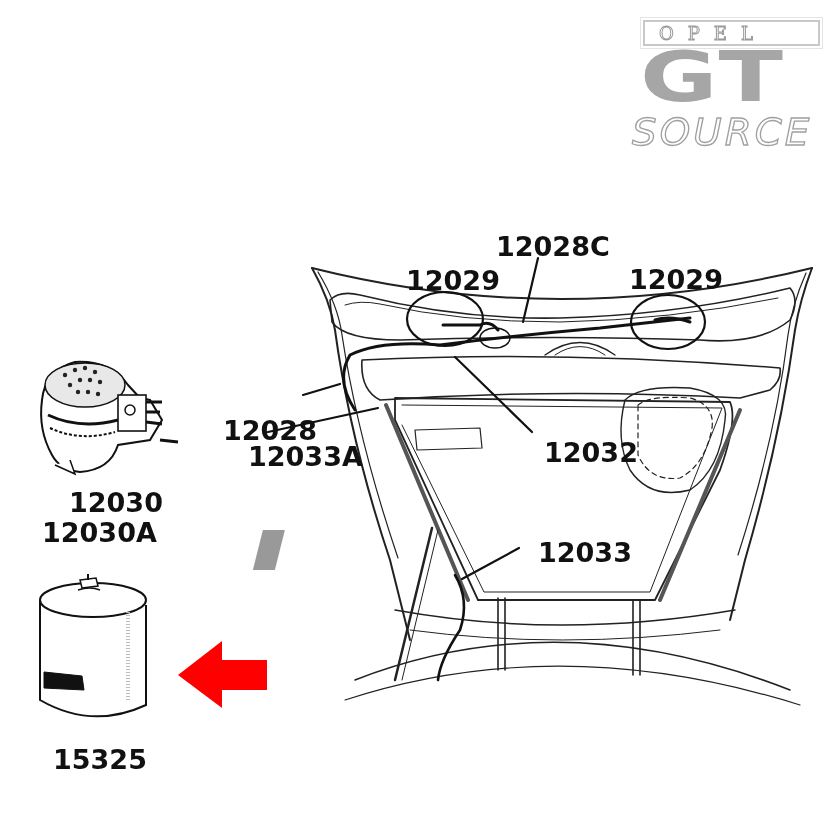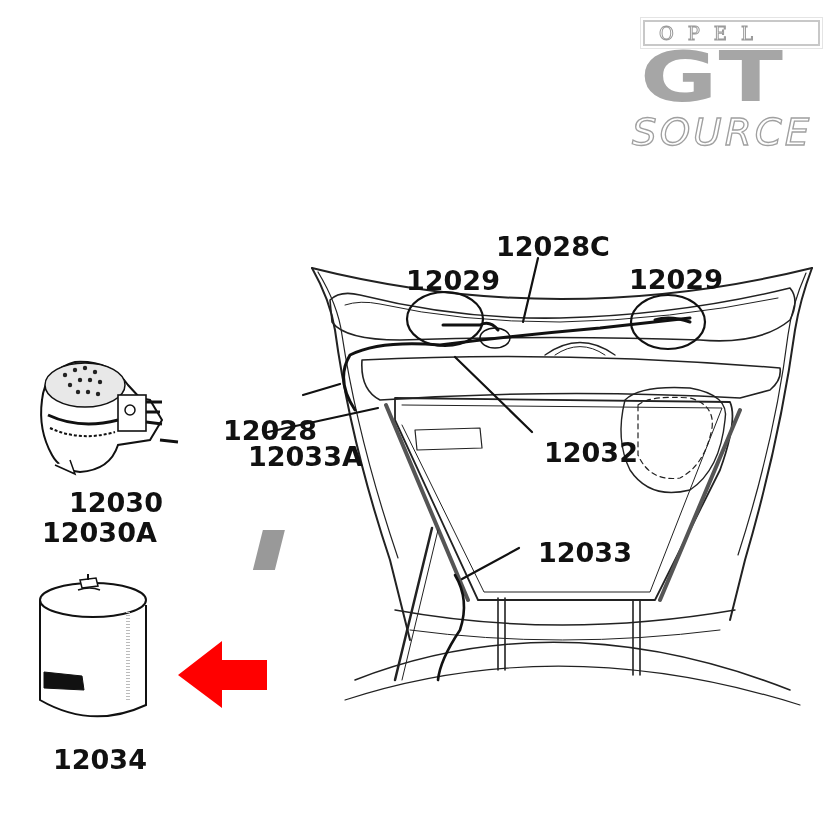--- a/index.html
+++ b/index.html
@@ -121,13 +121,13 @@
 <div class="label" style="left:496px; top:233px;">12028C</div>
 <div class="label" style="left:406px; top:267px;">12029</div>
 <div class="label" style="left:629px; top:266px;">12029</div>
 <div class="label" style="left:223px; top:385px;margin-top:32px;">12028</div>
 <div class="label" style="left:248px; top:443px;">12033A</div>
 <div class="label" style="left:544px; top:439px;">12032</div>
 <div class="label" style="left:526px; top:539px;margin-left:12px;">12033</div>
 
 <div class="label" style="left:53px; top:489px;margin-left:16px;">12030</div>
 <div class="label" style="left:42px; top:519px;">12030A</div>
-<div class="label" style="left:53px; top:746px;">12034</div>
+<div class="label" style="left:53px; top:746px;">15325</div>
 
 </body></html>

